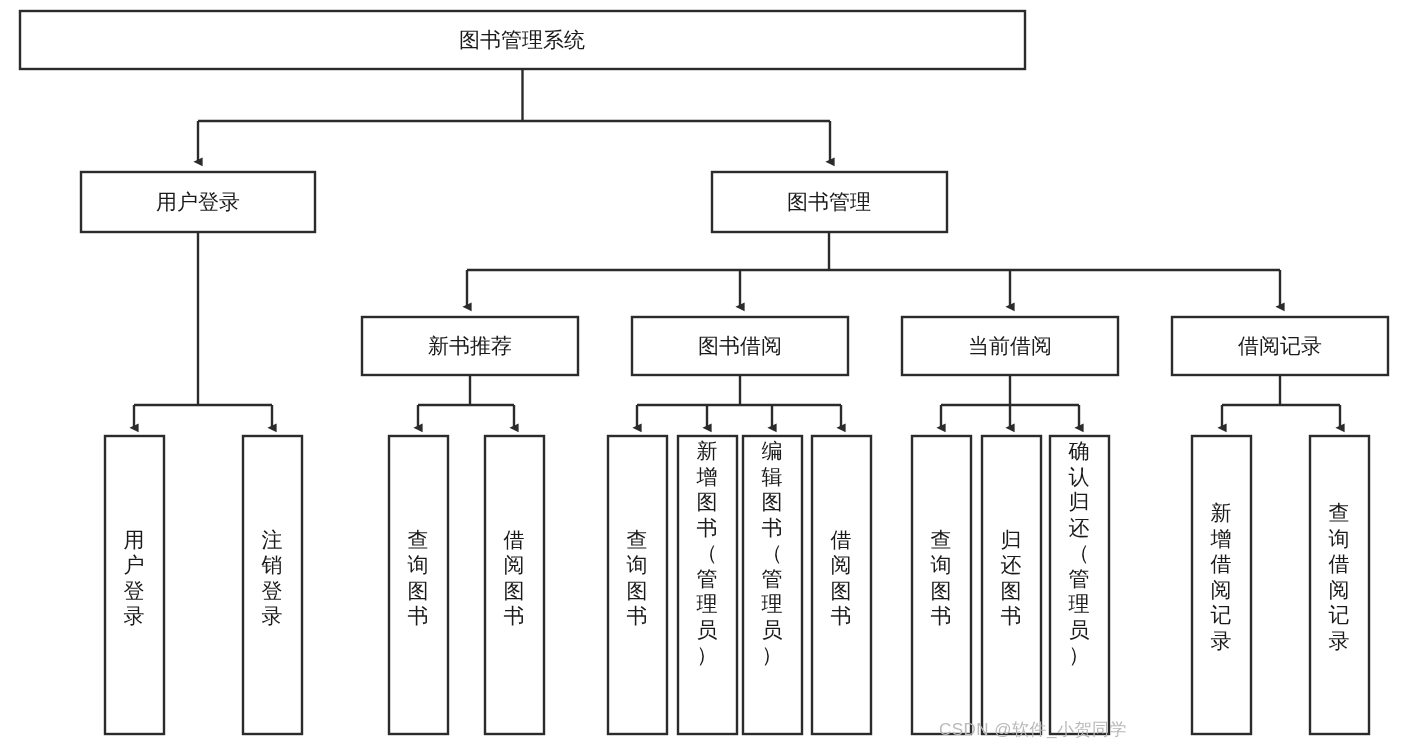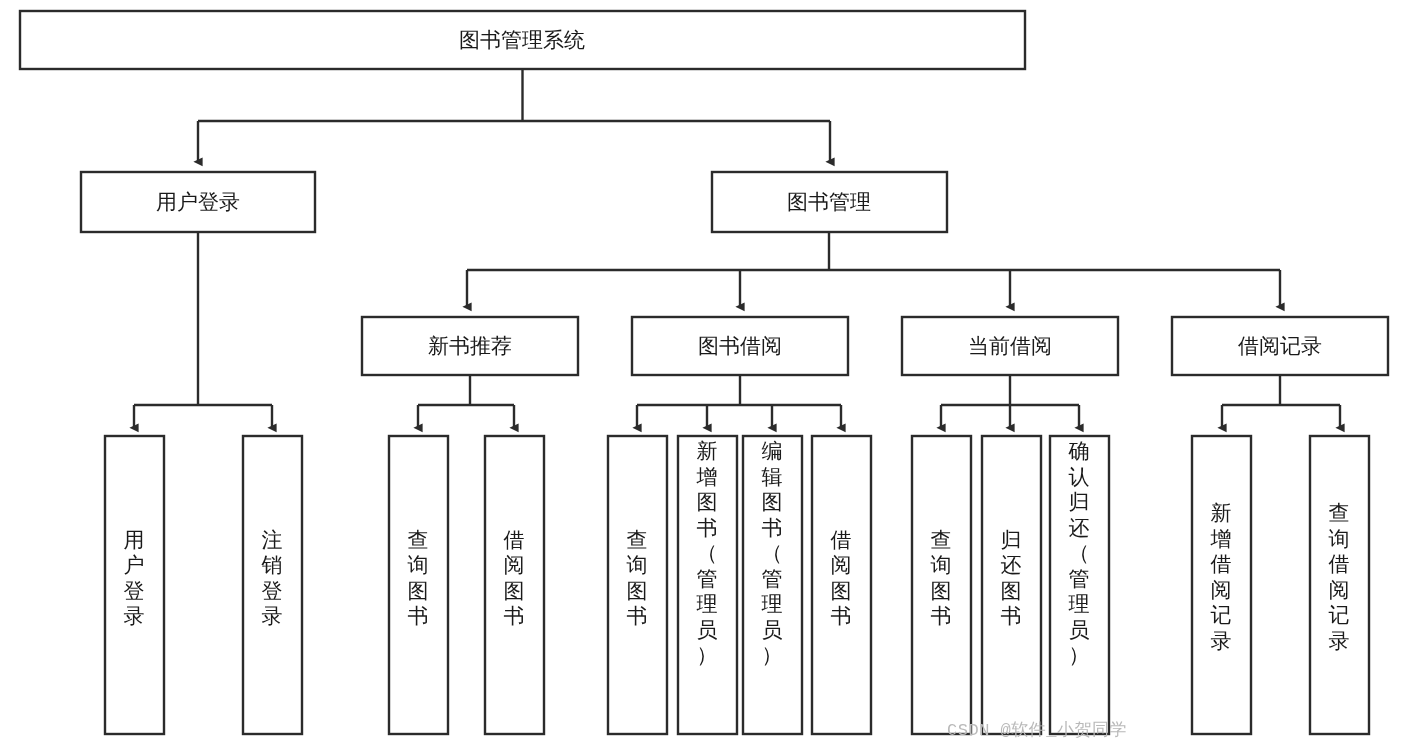--- a/index.html
+++ b/index.html
@@ -52,21 +52,21 @@
   .leaf-label {
     font-family: "Liberation Sans", "DejaVu Sans", sans-serif;
     font-size: 21px;
     fill: #1a1a1a;
     text-anchor: middle;
   }
   .watermark {
     position: absolute;
     right: 8px;
     bottom: 6px;
-    font-family: Liberation Mono, monospace;
+    font-family: Liberation Sans, sans-serif;
     font-size: 17px;
     color: #b9b9b9;
     letter-spacing: 0.5px;
     white-space: nowrap;
     pointer-events: none;
   }
 </style>
 </head>
 <body>
 

